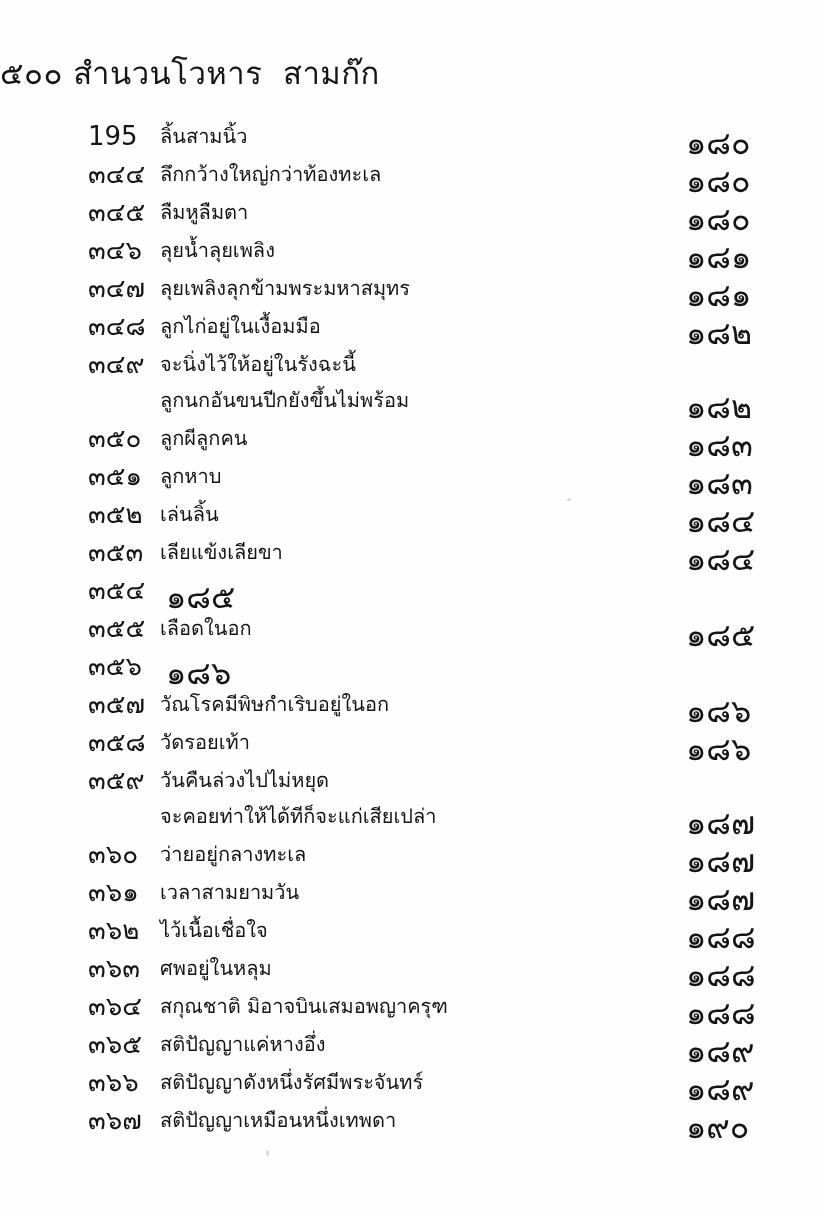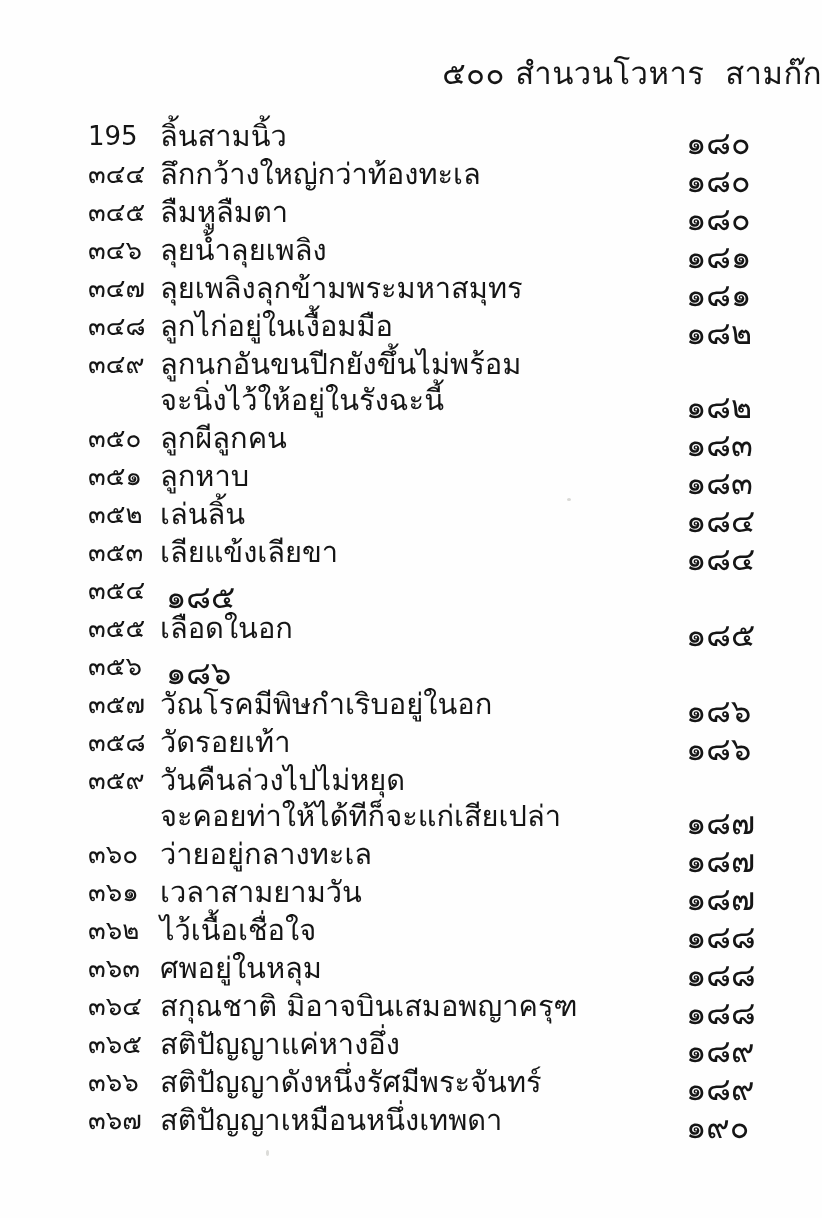--- a/index.html
+++ b/index.html
@@ -8,42 +8,42 @@
     height: 1218px;
     background: #fefefdf;
     background: #fefefe;
     color: #151515;
     font-family: "DejaVu Sans", sans-serif;
     position: relative;
     overflow: hidden;
   }
   .page-title {
     padding-top: 52px;
-    text-align: right;
+    text-align: left;
     font-size: 31px;
     line-height: 42px;
     white-space: pre;
     letter-spacing: 0.5px;
   }
   .toc {
     margin: 24px 58px 0 88px;
   }
   .entry {
     display: grid;
     grid-template-columns: 72px 1fr 84px;
     margin-bottom: 2px;
   }
   .no {
     font-size: 26px;
     line-height: 36px;
     align-self: start;
   }
   .lines { min-width: 0; }
   .line {
-    font-size: 29px;
+    font-size: 20px;
     line-height: 36px;
     white-space: nowrap;
   }
   .pg {
     font-size: 32px;
     line-height: 36px;
     align-self: end;
     position: relative;
     top: 7px;
     padding-left: 6px;
@@ -106,22 +106,22 @@
     <div class="no">๓๔๘</div>
     <div class="lines">
         <div class="line">ลูกไก่อยู่ในเงื้อมมือ</div>
       </div>
     <div class="pg">๑๘๒</div>
   </div>
 
   <div class="entry">
     <div class="no">๓๔๙</div>
     <div class="lines">
+        <div class="line">จะนิ่งไว้ให้อยู่ในรังฉะนี้</div>
         <div class="line">ลูกนกอันขนปีกยังขึ้นไม่พร้อม</div>
-        <div class="line">จะนิ่งไว้ให้อยู่ในรังฉะนี้</div>
       </div>
     <div class="pg">๑๘๒</div>
   </div>
 
   <div class="entry">
     <div class="no">๓๕๐</div>
     <div class="lines">
         <div class="line">ลูกผีลูกคน</div>
       </div>
     <div class="pg">๑๘๓</div>

